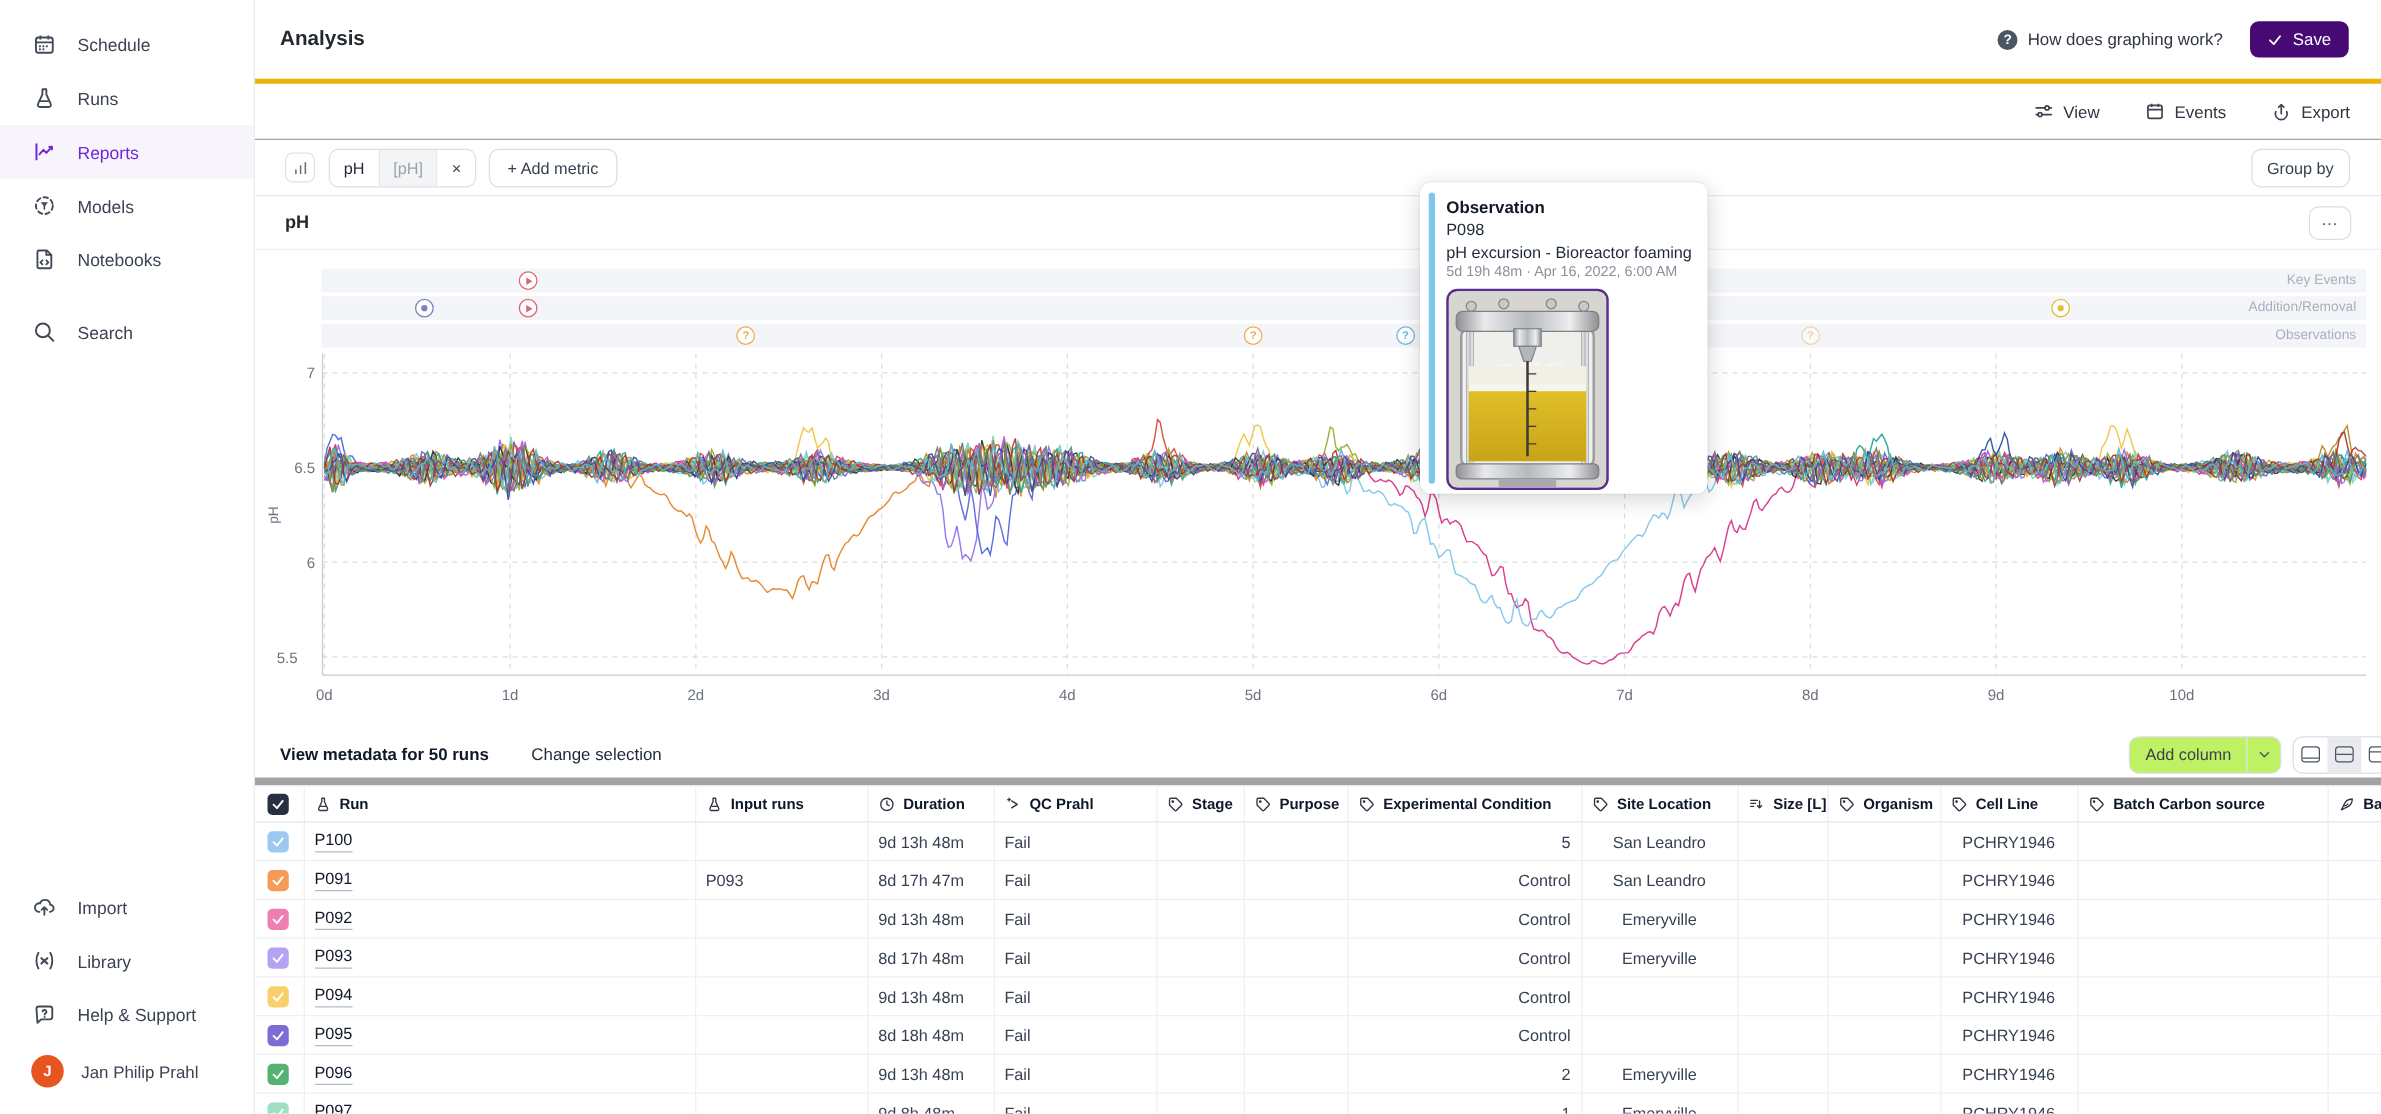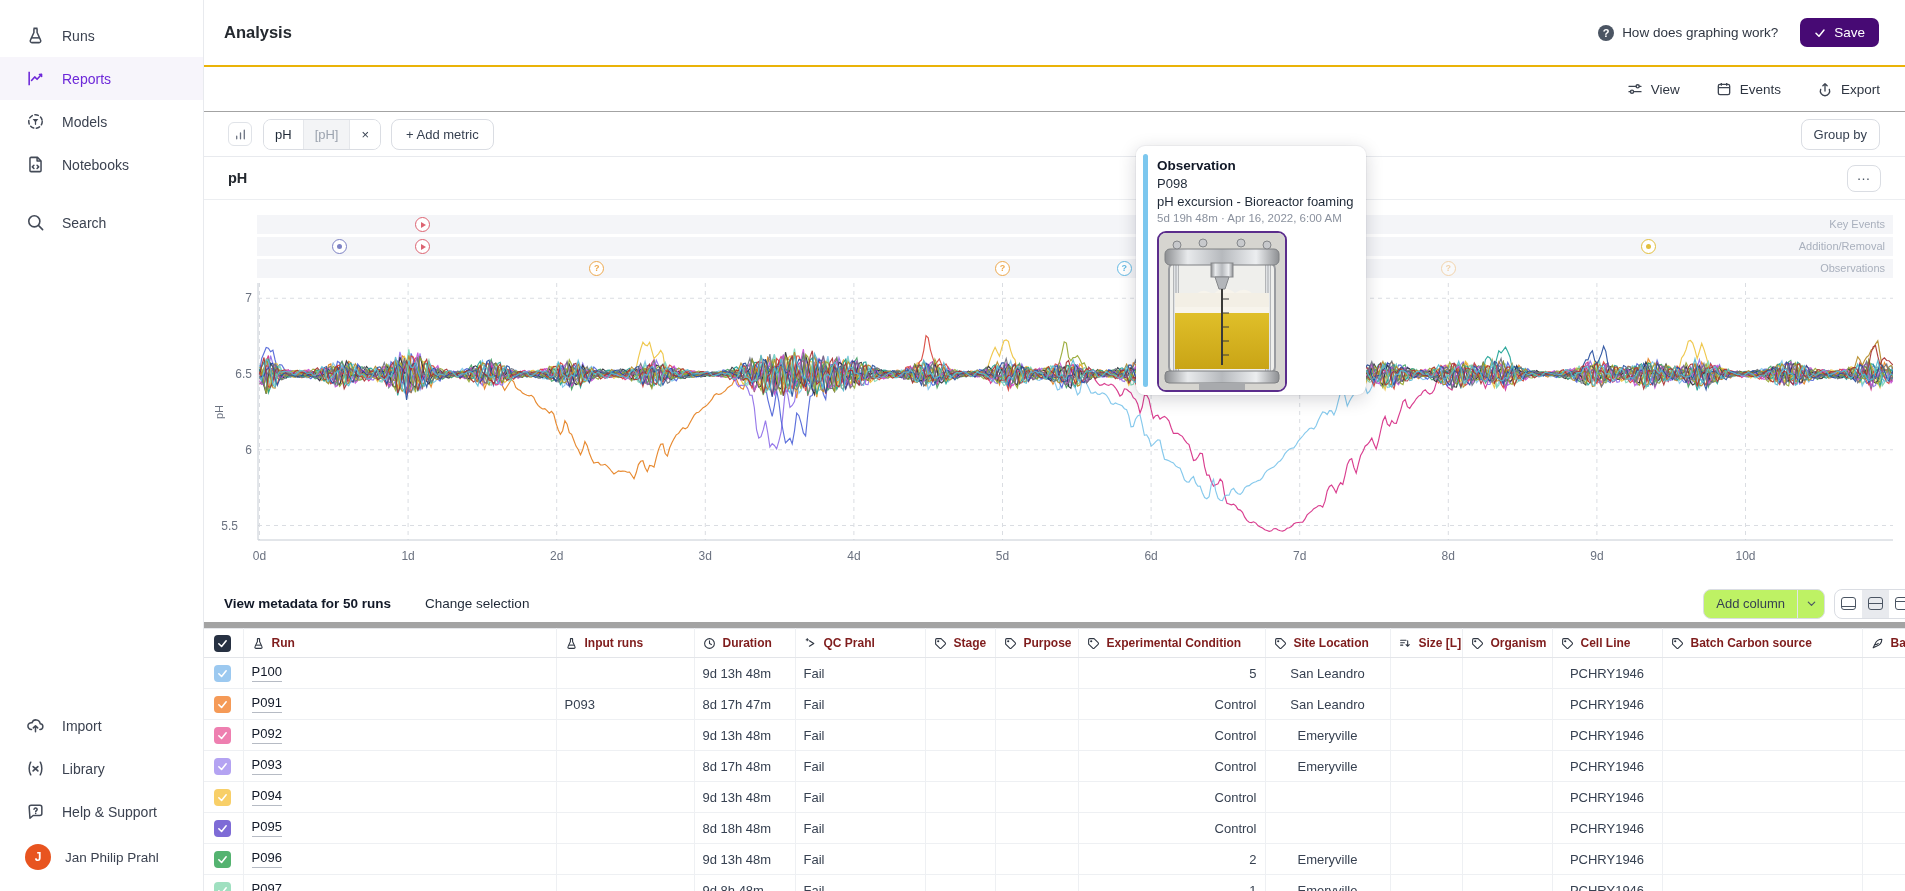--- a/index.html
+++ b/index.html
@@ -21,21 +21,21 @@
   .nav-item.active { background:#f7f5fb; color:var(--accent); font-weight:500; }
   .nav-item.active .ic { color:var(--accent); }
   .nav-gap { height:15px; }
   .side-bottom { position:absolute; left:0; bottom:0; width:100%; padding-bottom:10px; }
   .user-row { display:flex; align-items:center; gap:14px; height:48px; padding-left:25px; font-size:13.5px; color:#3b4250;}
   .avatar { width:26px; height:26px; border-radius:50%; background:var(--avatar); color:#fff;
     font-size:12px; font-weight:700; display:flex; align-items:center; justify-content:center; }
 
   
   .main { position:absolute; left:204px; top:0; width:1701px; height:891px; overflow:hidden; }
-  .topbar { height:67px; border-bottom:2px solid #eab308; display:flex; align-items:center; padding:0 26px 0 20px; }
+  .topbar { height:67px; border-bottom:4px solid #eab308; display:flex; align-items:center; padding:0 26px 0 20px; }
   .page-title { font-size:16.5px; font-weight:700; color:#24292f; }
   .topbar-right { margin-left:auto; display:flex; align-items:center; gap:22px; }
   .help-link { display:flex; align-items:center; gap:8px; font-size:13.5px; color:#2f3642; cursor:pointer;}
   .q-badge { width:16px; height:16px; border-radius:50%; background:#4b5563; color:#fff; font-size:11px;
     font-weight:700; display:flex; align-items:center; justify-content:center; }
   .save-btn { height:29px; padding:0 14px; background:var(--saveBg); color:#fff; font-size:13.5px; font-weight:500;
     border:none; border-radius:7px; display:flex; align-items:center; gap:8px; cursor:pointer; }
 
   .toolbar { height:45px; border-bottom:1px solid #a3a3a3; display:flex; align-items:center;
     justify-content:flex-end; gap:36px; padding-right:25px; }
@@ -97,37 +97,47 @@
   .density { display:flex; height:30px; border:1px solid #dadde3; border-radius:8px; overflow:hidden; background:#fff; }
   .density .d-btn { width:27px; display:flex; align-items:center; justify-content:center; cursor:pointer; color:#4b5563;}
   .density .d-btn.active { background:#e8eaee; }
   .dico { width:15px; height:13px; border:1.5px solid currentColor; border-radius:3px; position:relative; }
   .dico::after { content:""; position:absolute; left:0; right:0; border-top:1.5px solid currentColor; }
   .dico.pos-low::after { top:8px; } .dico.pos-mid::after { top:5px; } .dico.pos-high::after { top:2.5px; }
 
   table.runs { border-collapse:collapse; table-layout:fixed; width:1718px; font-size:13px; }
   table.runs th, table.runs td { border-right:1px solid #eef0f3; overflow:hidden; white-space:nowrap; }
   table.runs thead th { height:29px; border-top:1px solid #e5e7eb; border-bottom:1px solid #e3e5e9;
-    font-size:12px; font-weight:700; color:#7f1d1d; text-align:left; padding:0 8px; }
+    font-size:12px; font-weight:700; color:#0f172a; text-align:left; padding:0 8px; }
   table.runs td { height:31px; border-bottom:1px solid #eef0f3; color:#374151; padding:0 8px; }
   .th-inner { display:flex; align-items:center; gap:7px; }
   .th-inner .ic { color:#2f3642; display:flex; flex:none; }
   .cb { width:17px; height:17px; border-radius:4px; display:flex; align-items:center; justify-content:center; cursor:pointer; }
   .cb svg { display:block; }
   .run-cell { display:flex; align-items:center; gap:13px; }
   .run-link { color:#111827; font-weight:500; border-bottom:1px solid #b6bbc4; cursor:pointer; line-height:1.25; }
   td.num { text-align:right; padding-right:13px; } td.ctr { text-align:center; }
 </style>
 </head>
 <body>
 
 <div class="app">
 
   <aside class="sidebar">
     <nav class="nav">
+      <div class="nav-item">
+        <span class="ic">
+            <svg width="19" height="19" viewBox="0 0 24 24" fill="none" stroke="currentColor" stroke-width="1.9">
+              <rect x="3.5" y="5" width="17" height="15.5" rx="2.5"></rect>
+              <path d="M3.5 10h17M8 3v4M16 3v4"></path>
+              <path d="M7.5 14h.01M11 14h.01M14.5 14h.01M7.5 17h.01M11 17h.01" stroke-width="2.2" stroke-linecap="round"></path>
+            </svg>
+          </span>
+        <span>Schedule</span>
+      </div>
       <div class="nav-item">
         <span class="ic">
             <svg width="19" height="19" viewBox="0 0 24 24" fill="none" stroke="currentColor" stroke-width="1.9" stroke-linejoin="round">
               <path d="M9.5 3h5M10 3v5.2L5.6 17.8A2.2 2.2 0 0 0 7.7 21h8.6a2.2 2.2 0 0 0 2.1-3.2L14 8.2V3"></path>
               <path d="M7.5 15h9"></path>
             </svg>
           </span>
         <span>Runs</span>
       </div>
       <div class="nav-item active">

